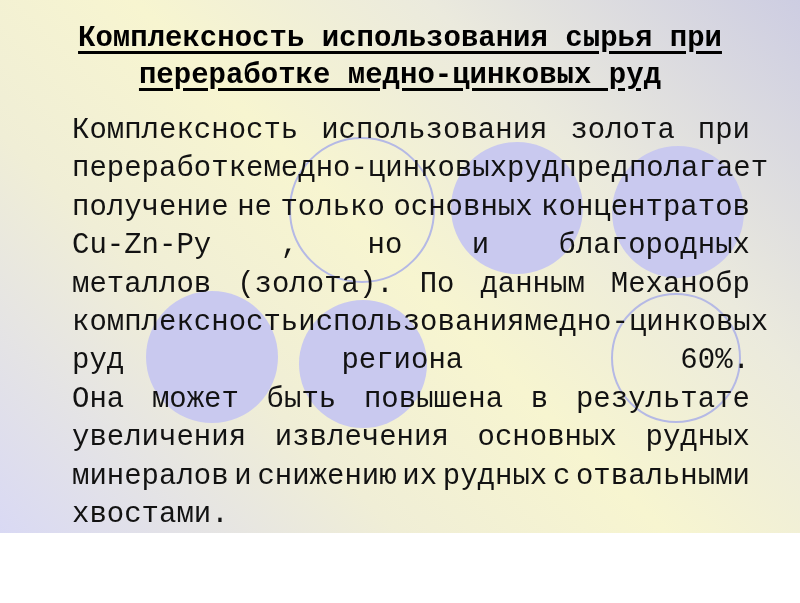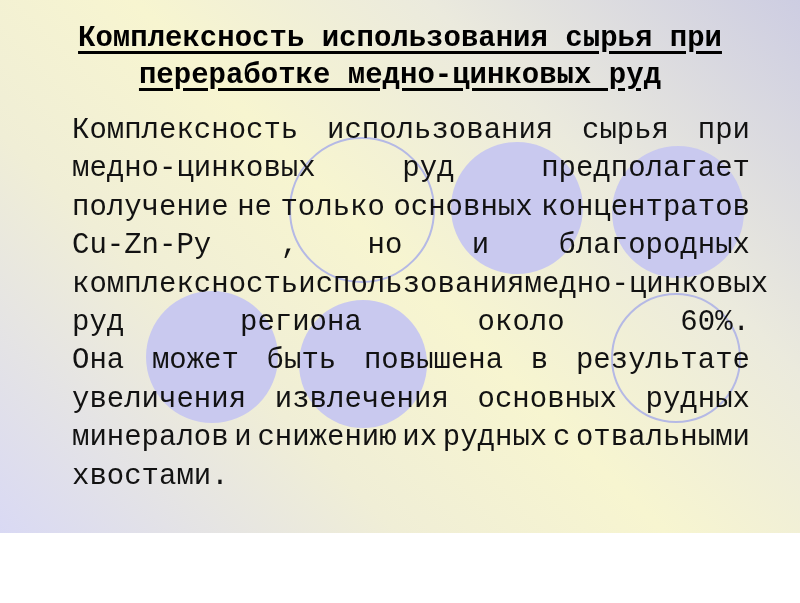--- a/index.html
+++ b/index.html
@@ -73,51 +73,58 @@
 
     <div class="title">
       <div class="title-line">Комплексность использования сырья при</div>
       <div class="title-line">переработке медно-цинковых руд</div>
     </div>
 
     <div class="body-text">
         <div class="body-line j">
           <span>Комплексность</span>
           <span>использования</span>
-          <span>сырья</span>
+          <span>золота</span>
           <span>при</span>
         </div>
         <div class="body-line j">
+          <span>переработке</span>
           <span>медно-цинковых</span>
           <span>руд</span>
           <span>предполагает</span>
         </div>
         <div class="body-line j">
           <span>получение</span>
           <span>не</span>
           <span>только</span>
           <span>основных</span>
           <span>концентратов</span>
         </div>
         <div class="body-line j">
           <span>Cu-Zn-Py</span>
           <span>,</span>
           <span>но</span>
           <span>и</span>
           <span>благородных</span>
         </div>
         <div class="body-line j">
+          <span>металлов</span>
+          <span>(золота).</span>
+          <span>По</span>
+          <span>данным</span>
+          <span>Механобр</span>
+        </div>
+        <div class="body-line j">
           <span>комплексность</span>
           <span>использования</span>
           <span>медно-цинковых</span>
         </div>
         <div class="body-line j">
           <span>руд</span>
           <span>региона</span>
-          <span>около</span>
           <span>60%.</span>
         </div>
         <div class="body-line j">
           <span>Она</span>
           <span>может</span>
           <span>быть</span>
           <span>повышена</span>
           <span>в</span>
           <span>результате</span>
         </div>

